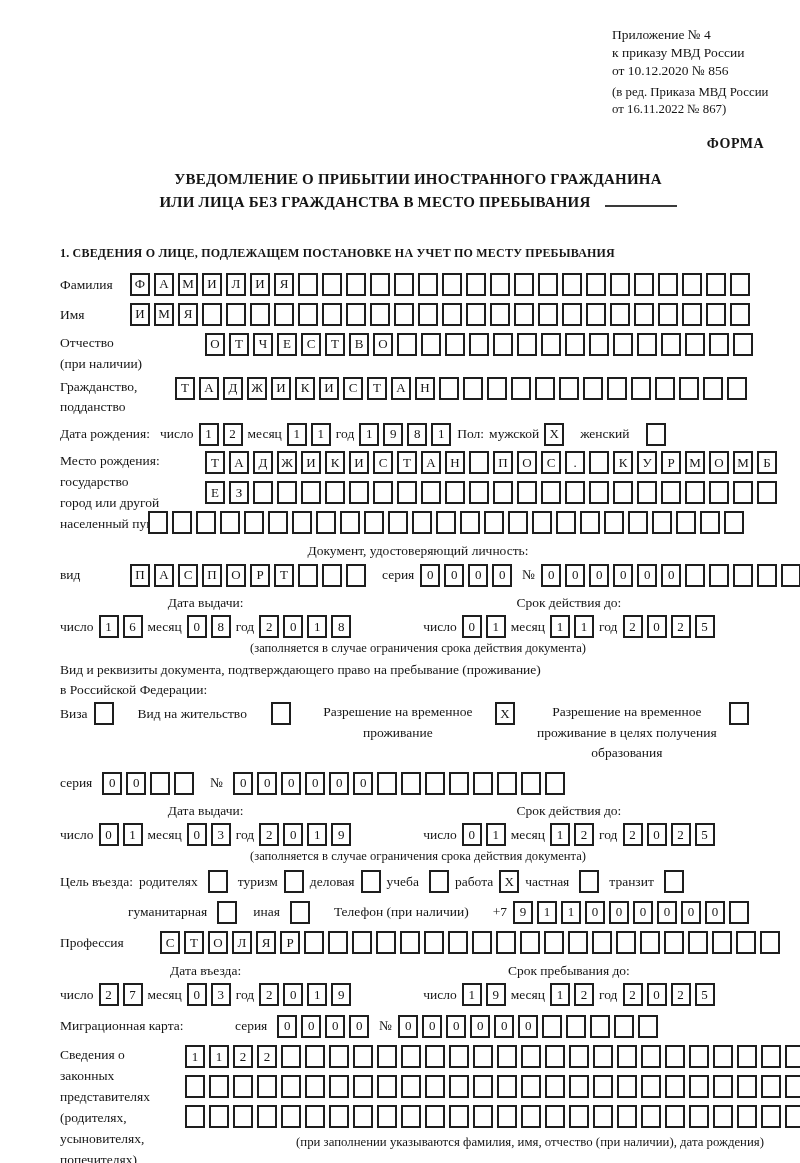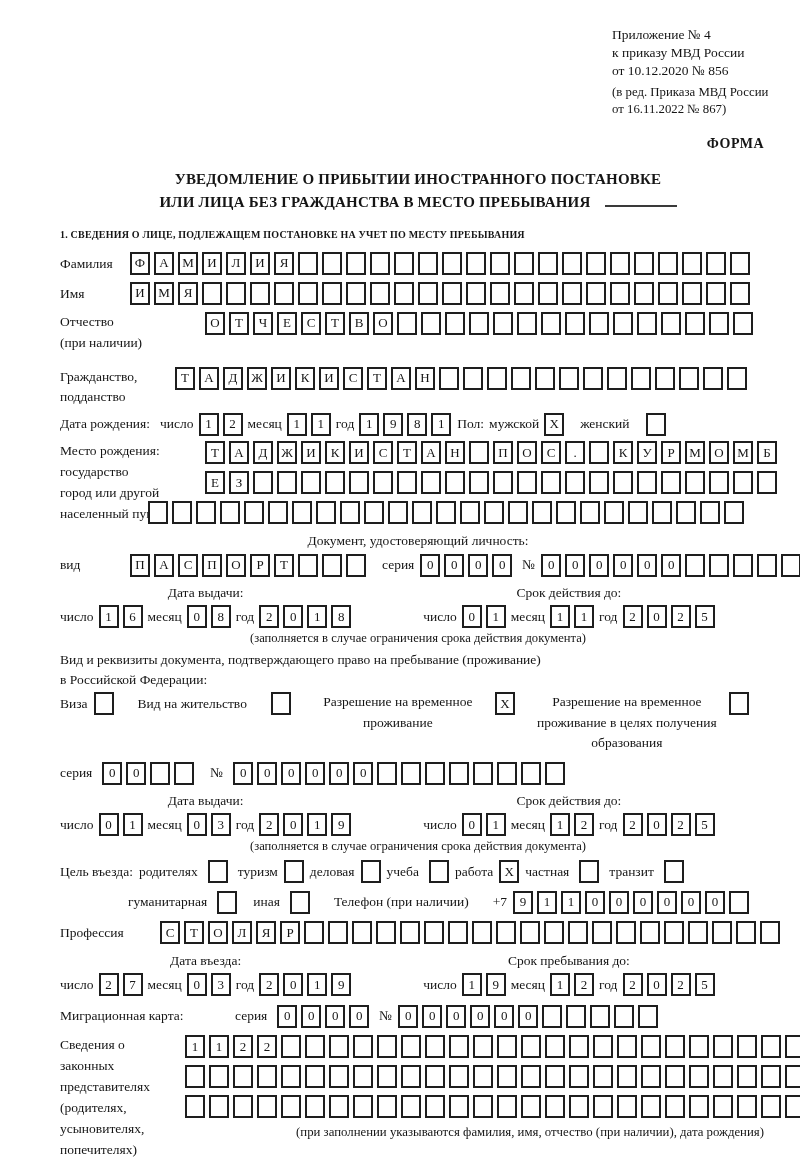--- a/index.html
+++ b/index.html
@@ -5,21 +5,21 @@
   html,body{margin:0;padding:0;background:#fff;}
   body{width:800px;height:1163px;font-family:"Liberation Serif","DejaVu Serif",serif;color:#151515;overflow:hidden;}
   .page{box-sizing:border-box;width:800px;height:847px;padding:26px 24px 2px 60px;}
   
   .hdr{margin-left:552px;width:215px;font-size:13.5px;line-height:1.32;}
   .hdr-sub{margin-top:5px;font-size:12.8px;}
   .forma{margin-top:18px;text-align:right;padding-right:12px;font-weight:bold;font-size:14px;letter-spacing:.5px;}
   
   .title{margin-top:16px;text-align:center;font-weight:bold;font-size:15px;line-height:1.55;letter-spacing:.2px;}
   .blank{display:inline-block;width:72px;border-bottom:2.4px solid #3a3a3a;height:.9em;margin-left:14px;}
-  .sec{margin-top:14px;font-weight:bold;font-size:10px;letter-spacing:.2px;}
+  .sec{margin-top:31px;font-weight:bold;font-size:12px;letter-spacing:.2px;}
   
   .rows{margin-top:12px;font-size:13.5px;}
   .frow{display:flex;align-items:flex-start;margin-top:6px;}
   .flabel{flex:none;line-height:24px;}
   .flabel2{line-height:1.55;}
   .flabel2 div{white-space:nowrap;}
   .cells{display:inline-flex;gap:4px;flex:none;}
   .cell{box-sizing:border-box;width:20px;height:23px;border:2px solid #1e1e1e;display:inline-flex;align-items:center;justify-content:center;font-size:13px;background:#fff;flex:none;}
   .stackrows .cells{margin-bottom:7px;}
   .dg{display:flex;align-items:center;gap:5px;}
@@ -42,21 +42,21 @@
     <div>к приказу МВД России</div>
     <div>от 10.12.2020 № 856</div>
     <div class="hdr-sub">
       <div>(в ред. Приказа МВД России</div>
       <div>от 16.11.2022 № 867)</div>
     </div>
   </div>
   <div class="forma">ФОРМА</div>
 
   <div class="title">
-    <div>УВЕДОМЛЕНИЕ О ПРИБЫТИИ ИНОСТРАННОГО ПОСТАНОВКЕ</div>
+    <div>УВЕДОМЛЕНИЕ О ПРИБЫТИИ ИНОСТРАННОГО ГРАЖДАНИНА</div>
     <div><span>ИЛИ ЛИЦА БЕЗ ГРАЖДАНСТВА В МЕСТО ПРЕБЫВАНИЯ</span><span class="blank"></span></div>
   </div>
 
   <div class="sec">1. СВЕДЕНИЯ О ЛИЦЕ, ПОДЛЕЖАЩЕМ ПОСТАНОВКЕ НА УЧЕТ ПО МЕСТУ ПРЕБЫВАНИЯ</div>
 
   <div class="rows">
 
     <div class="frow">
       <span class="flabel" style="width:70px">Фамилия</span>
       <span class="cells">
@@ -146,21 +146,21 @@
           <span class="cell"></span>
           <span class="cell"></span>
           <span class="cell"></span>
           <span class="cell"></span>
           <span class="cell"></span>
           <span class="cell"></span>
           <span class="cell"></span>
         </span>
     </div>
 
-    <div class="frow" style="margin-top:13px">
+    <div class="frow" style="margin-top:2px">
       <span class="flabel flabel2" style="width:115px">
         <div>Гражданство,</div>
         <div>подданство</div>
       </span>
       <span class="cells">
           <span class="cell">Т</span>
           <span class="cell">А</span>
           <span class="cell">Д</span>
           <span class="cell">Ж</span>
           <span class="cell">И</span>

